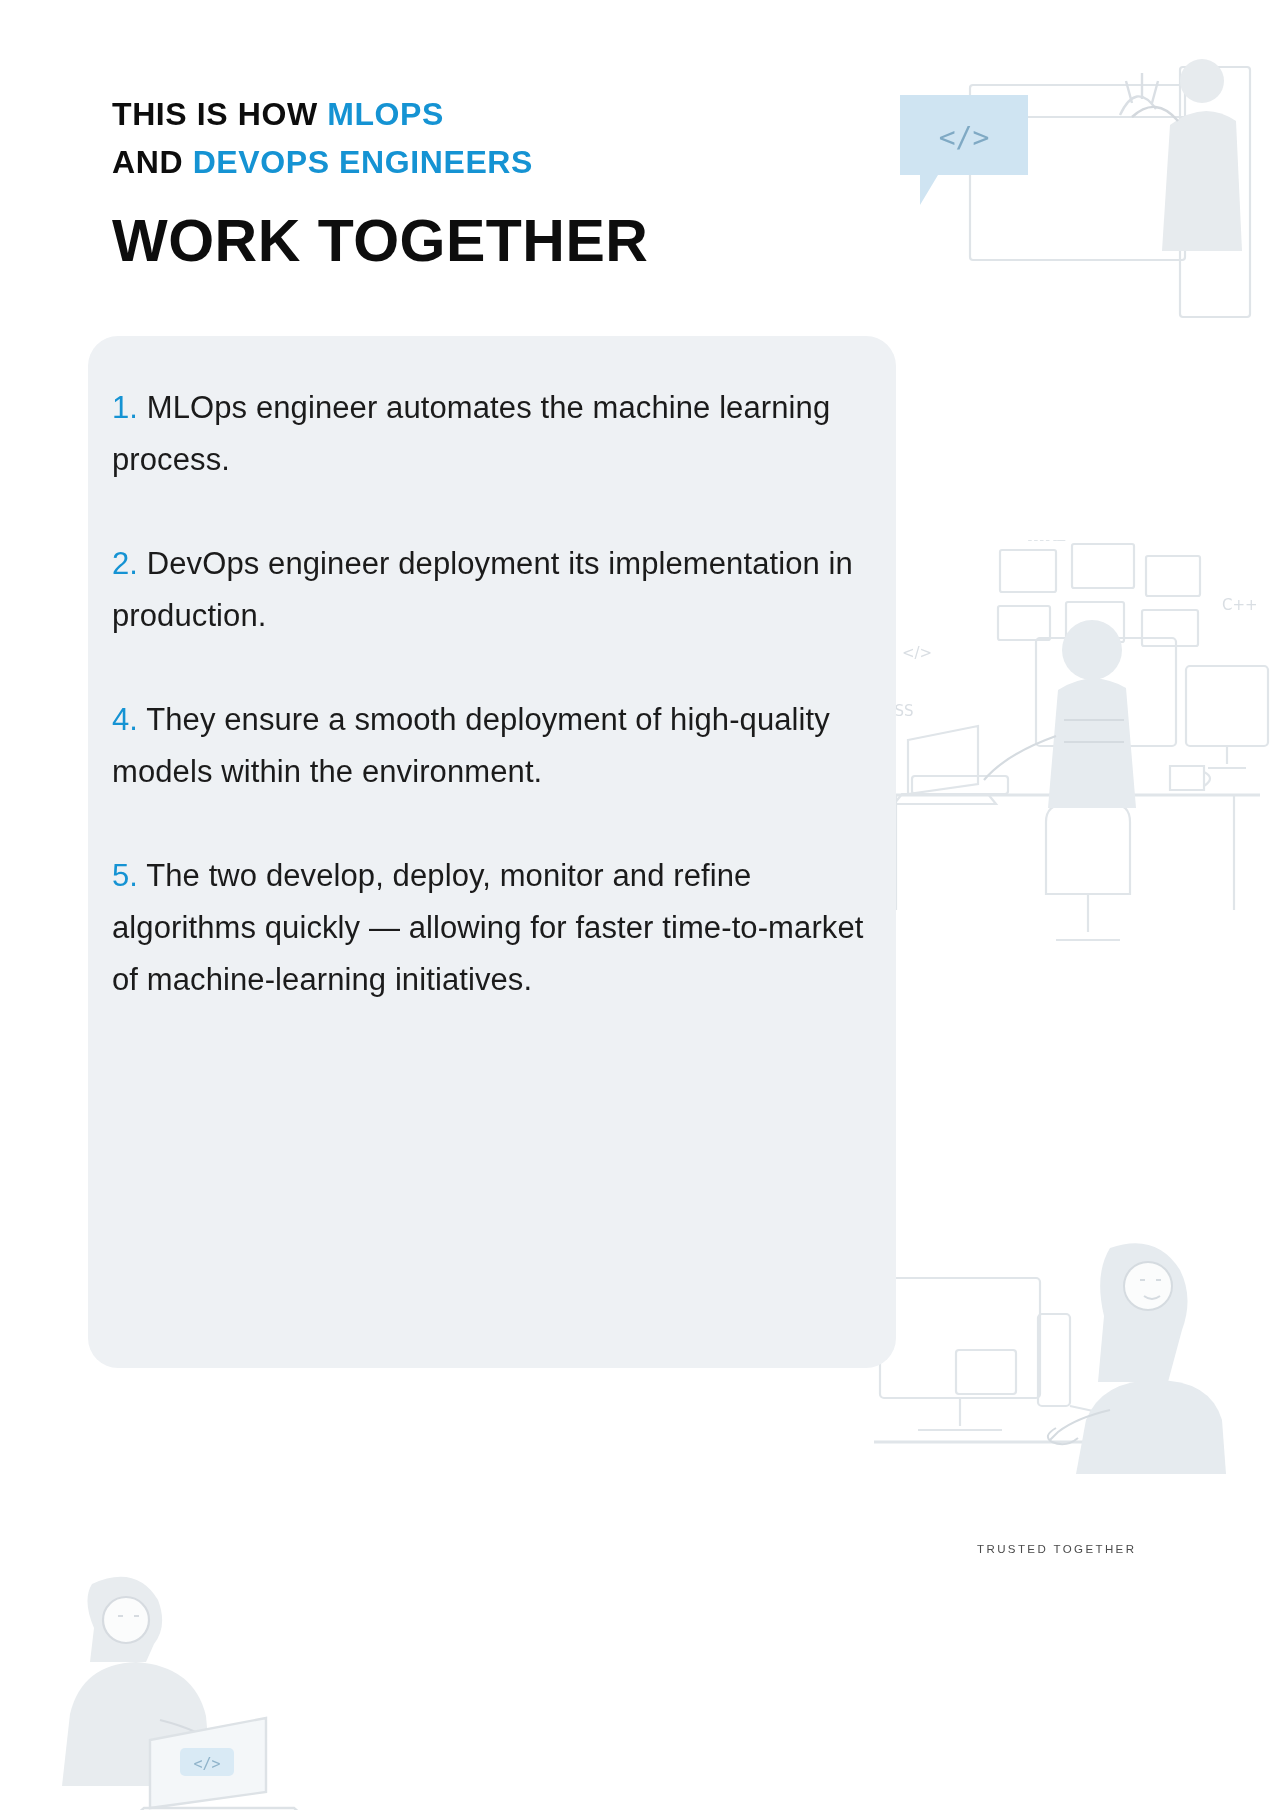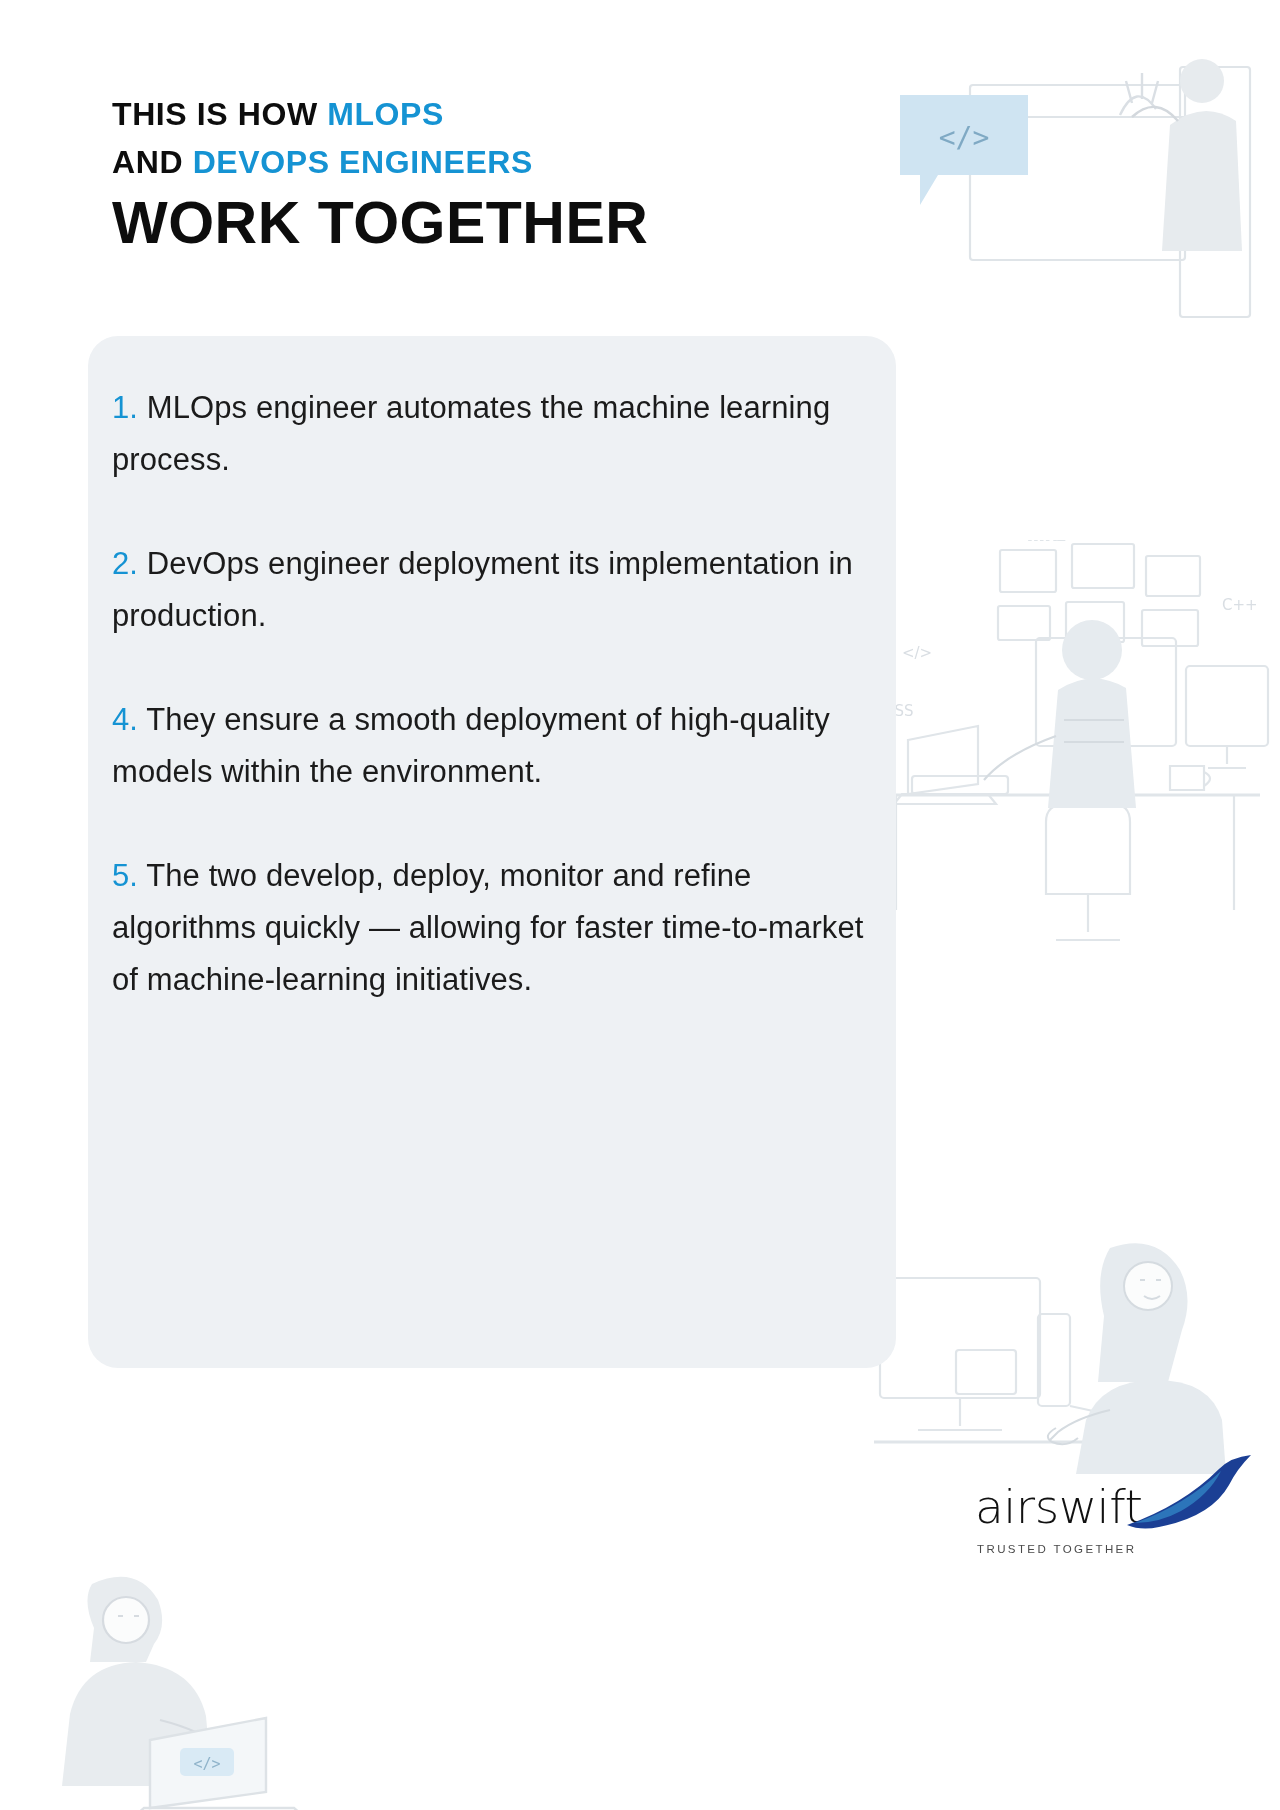--- a/index.html
+++ b/index.html
@@ -33,21 +33,21 @@
     line-height:48px;
     color:#0d0d0d;
     white-space:nowrap;
   }
   .headline .l3 {
     font-size:59px;
     font-weight:bold;
     letter-spacing:0.5px;
     line-height:70px;
     color:#0d0d0d;
-    margin-top:2px;
+    margin-top:20px;
     white-space:nowrap;
   }
   .accent { color:#1593d3; }
 
   
   .card {
     position:absolute;
     left:88px;
     top:336px;
     width:808px;
@@ -240,21 +240,14 @@
     <span class="num">4.</span>
     <span>They ensure a smooth deployment of high-quality models within the environment.</span>
   </p>
   <p class="item">
     <span class="num">5.</span>
     <span>The two develop, deploy, monitor and refine algorithms quickly — allowing for faster time-to-market of machine-learning initiatives.</span>
   </p>
 </div>
 
 <div class="logo">
-  <div class="logo-row">
-    <span class="logo-word">airswift</span>
-    <svg class="logo-swoosh" width="130" height="74" viewBox="0 0 130 74">
-      <path d="M2 70 Q58 50 94 14 Q106 2 126 0 Q112 14 104 30 Q86 62 34 72 Q16 76 2 70 Z" fill="#1b3f94"></path>
-      <path d="M10 68 Q60 50 96 16 Q84 40 56 56 Q34 68 10 68 Z" fill="#2f7fc1" opacity="0.85"></path>
-    </svg>
-  </div>
   <div class="logo-tag">TRUSTED TOGETHER</div>
 </div>
 
 </body></html>

